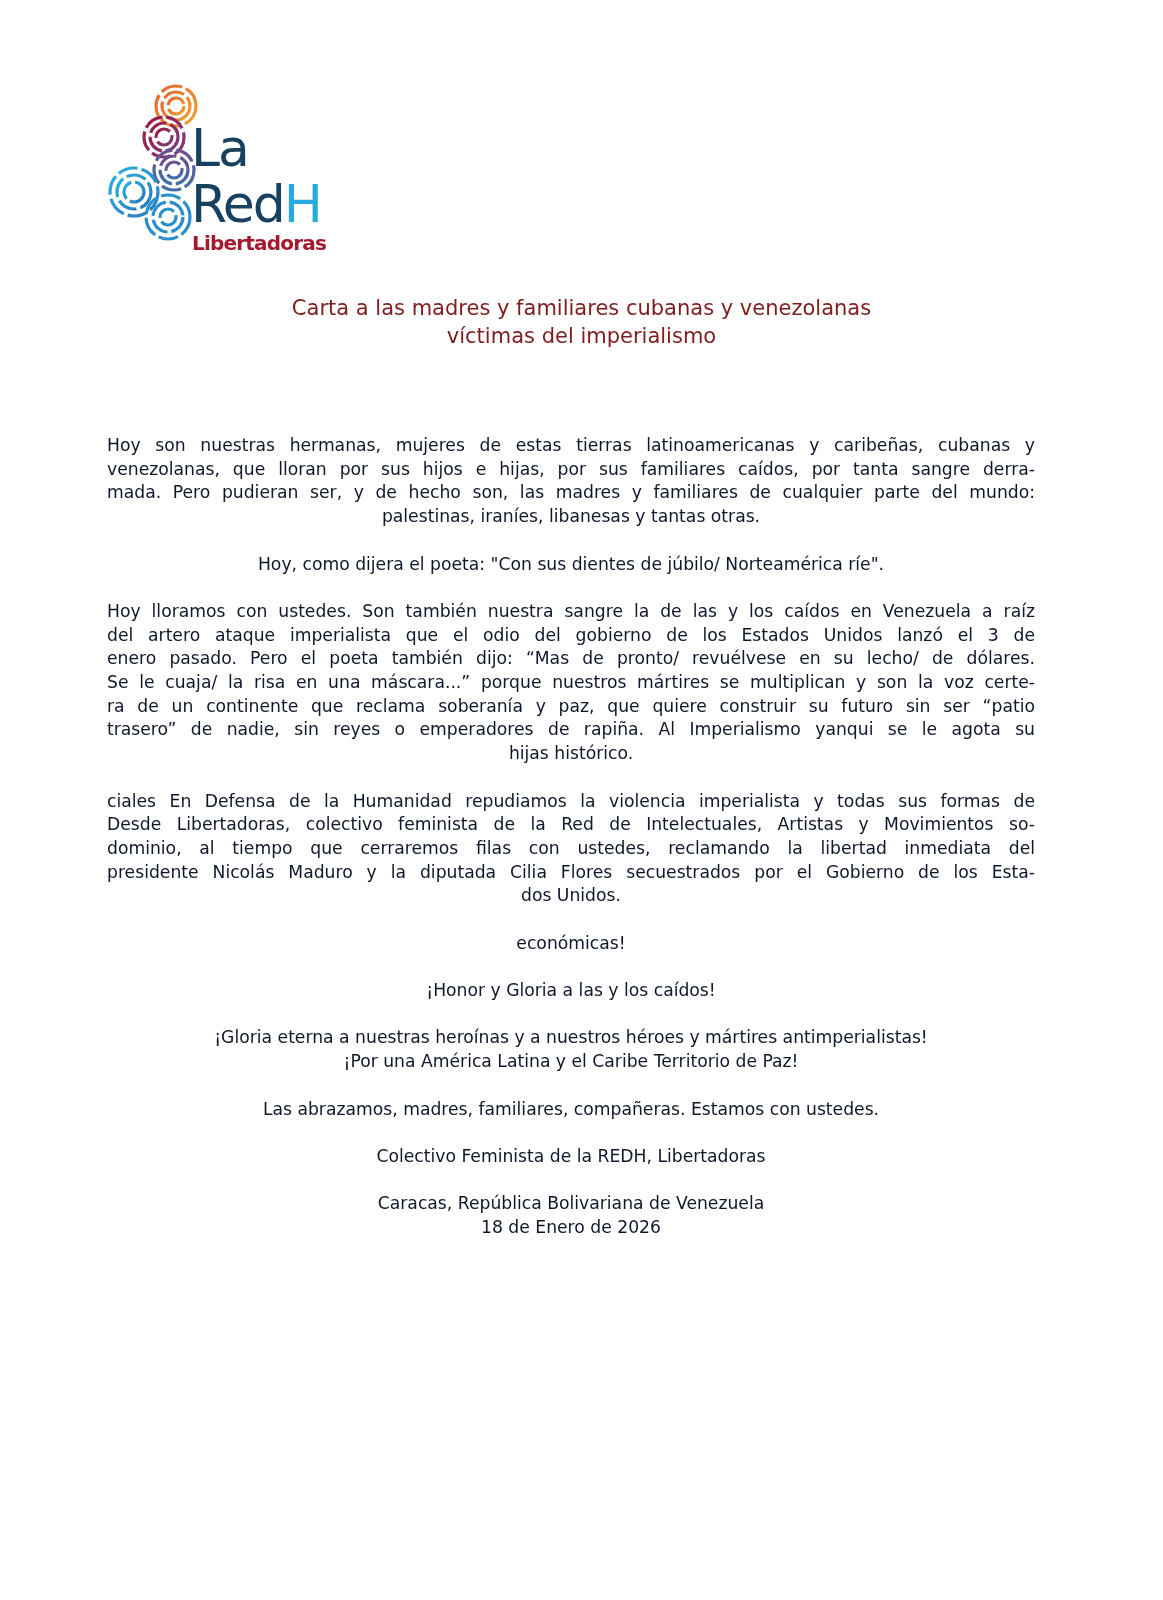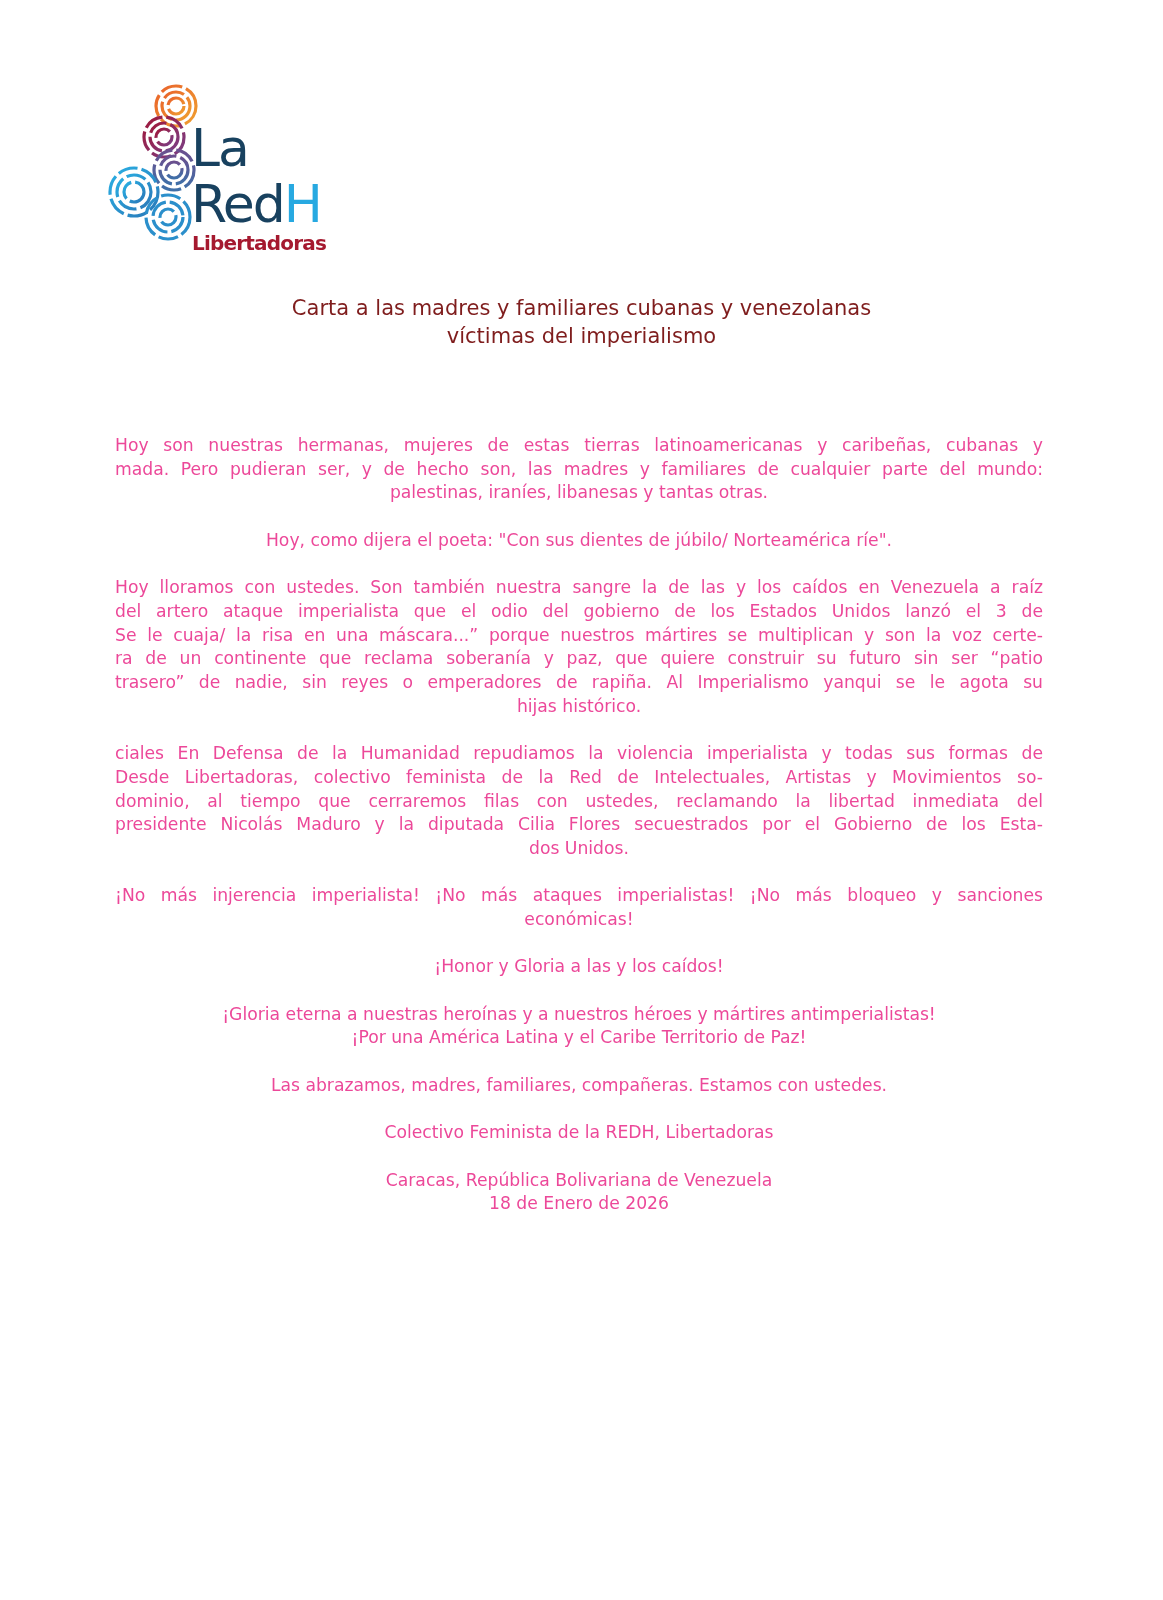--- a/index.html
+++ b/index.html
@@ -78,27 +78,27 @@
       font-family: "DejaVu Sans", sans-serif;
       font-size: 21px;
       line-height: 28px;
       color: #7f1d1d;
       font-weight: normal;
     }
     .title div { display: block; }
     
     .body {
       position: absolute;
-      left: 115px;
+      left: 107px;
       top: 434px;
       width: 928px;
       font-family: "DejaVu Sans", sans-serif;
       font-size: 17.2px;
       line-height: 23.7px;
-      color: #ec4899;
+      color: #0f172a;
     }
     .para {
       margin: 0 0 23.7px 0;
       text-align: justify;
       hyphens: manual;
     }
     .para.left { text-align: left; }
     .justify-line {
       display: block;
       text-align: justify;
@@ -172,47 +172,48 @@
 
   <div class="title">
     <div>Carta a las madres y familiares cubanas y venezolanas</div>
     <div>víctimas del imperialismo</div>
   </div>
 
   <div class="body">
 
     <p class="para">
       <span class="justify-line">Hoy son nuestras hermanas, mujeres de estas tierras latinoamericanas y caribeñas, cubanas y</span>
+      <span class="justify-line">venezolanas, que lloran por sus hijos e hijas, por sus familiares caídos, por tanta sangre derra-</span>
       <span class="justify-line">mada. Pero pudieran ser, y de hecho son, las madres y familiares de cualquier parte del mundo:</span>
       <span class="last-line">palestinas, iraníes, libanesas y tantas otras.</span>
     </p>
 
     <p class="para left">
       <span class="last-line">Hoy, como dijera el poeta: "Con sus dientes de júbilo/ Norteamérica ríe".</span>
     </p>
 
     <p class="para">
       <span class="justify-line">Hoy lloramos con ustedes. Son también nuestra sangre la de las y los caídos en Venezuela a raíz</span>
       <span class="justify-line">del artero ataque imperialista que el odio del gobierno de los Estados Unidos lanzó el 3 de</span>
+      <span class="justify-line">enero pasado. Pero el poeta también dijo: “Mas de pronto/ revuélvese en su lecho/ de dólares.</span>
       <span class="justify-line">Se le cuaja/ la risa en una máscara...” porque nuestros mártires se multiplican y son la voz certe-</span>
       <span class="justify-line">ra de un continente que reclama soberanía y paz, que quiere construir su futuro sin ser “patio</span>
       <span class="justify-line">trasero” de nadie, sin reyes o emperadores de rapiña. Al Imperialismo yanqui se le agota su</span>
       <span class="last-line">hijas histórico.</span>
     </p>
 
     <p class="para">
       <span class="justify-line">ciales En Defensa de la Humanidad repudiamos la violencia imperialista y todas sus formas de</span>
       <span class="justify-line">Desde Libertadoras, colectivo feminista de la Red de Intelectuales, Artistas y Movimientos so-</span>
       <span class="justify-line">dominio, al tiempo que cerraremos filas con ustedes, reclamando la libertad inmediata del</span>
       <span class="justify-line">presidente Nicolás Maduro y la diputada Cilia Flores secuestrados por el Gobierno de los Esta-</span>
       <span class="last-line">dos Unidos.</span>
     </p>
 
     <p class="para">
-      <span class="justify-line">¡No más injerencia imperialista! ¡No más ataques imperialistas! ¡No más bloqueo y sanciones</span>
       <span class="last-line">económicas!</span>
     </p>
 
     <p class="para left">
       <span class="last-line">¡Honor y Gloria a las y los caídos!</span>
     </p>
 
     <p class="para left">
       <span class="last-line">¡Gloria eterna a nuestras heroínas y a nuestros héroes y mártires antimperialistas!</span>
       <span class="last-line">¡Por una América Latina y el Caribe Territorio de Paz!</span>

